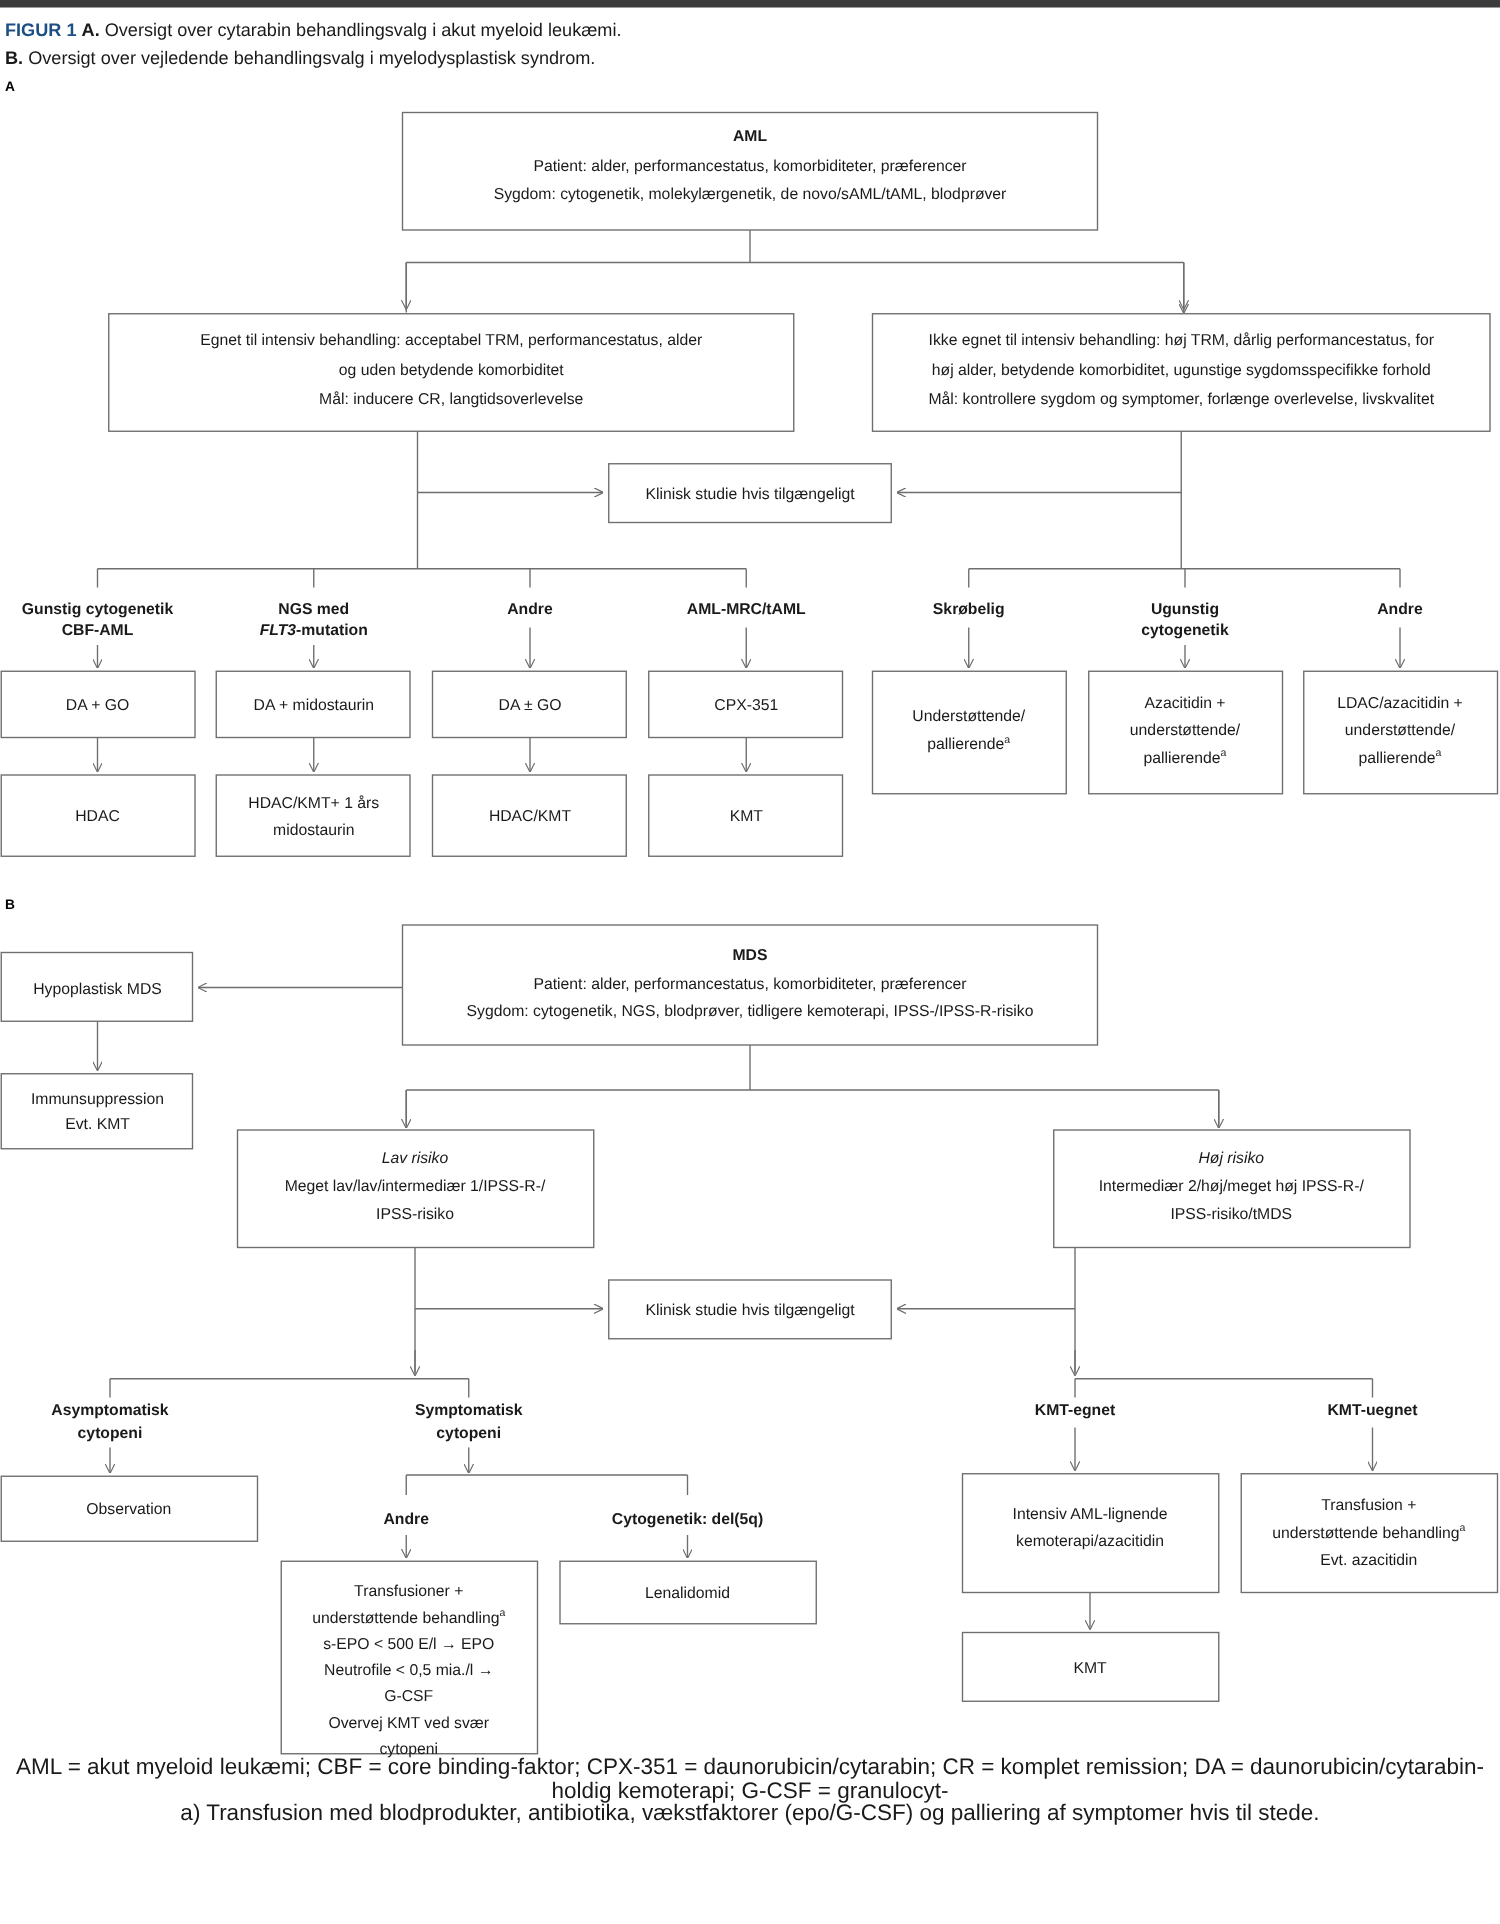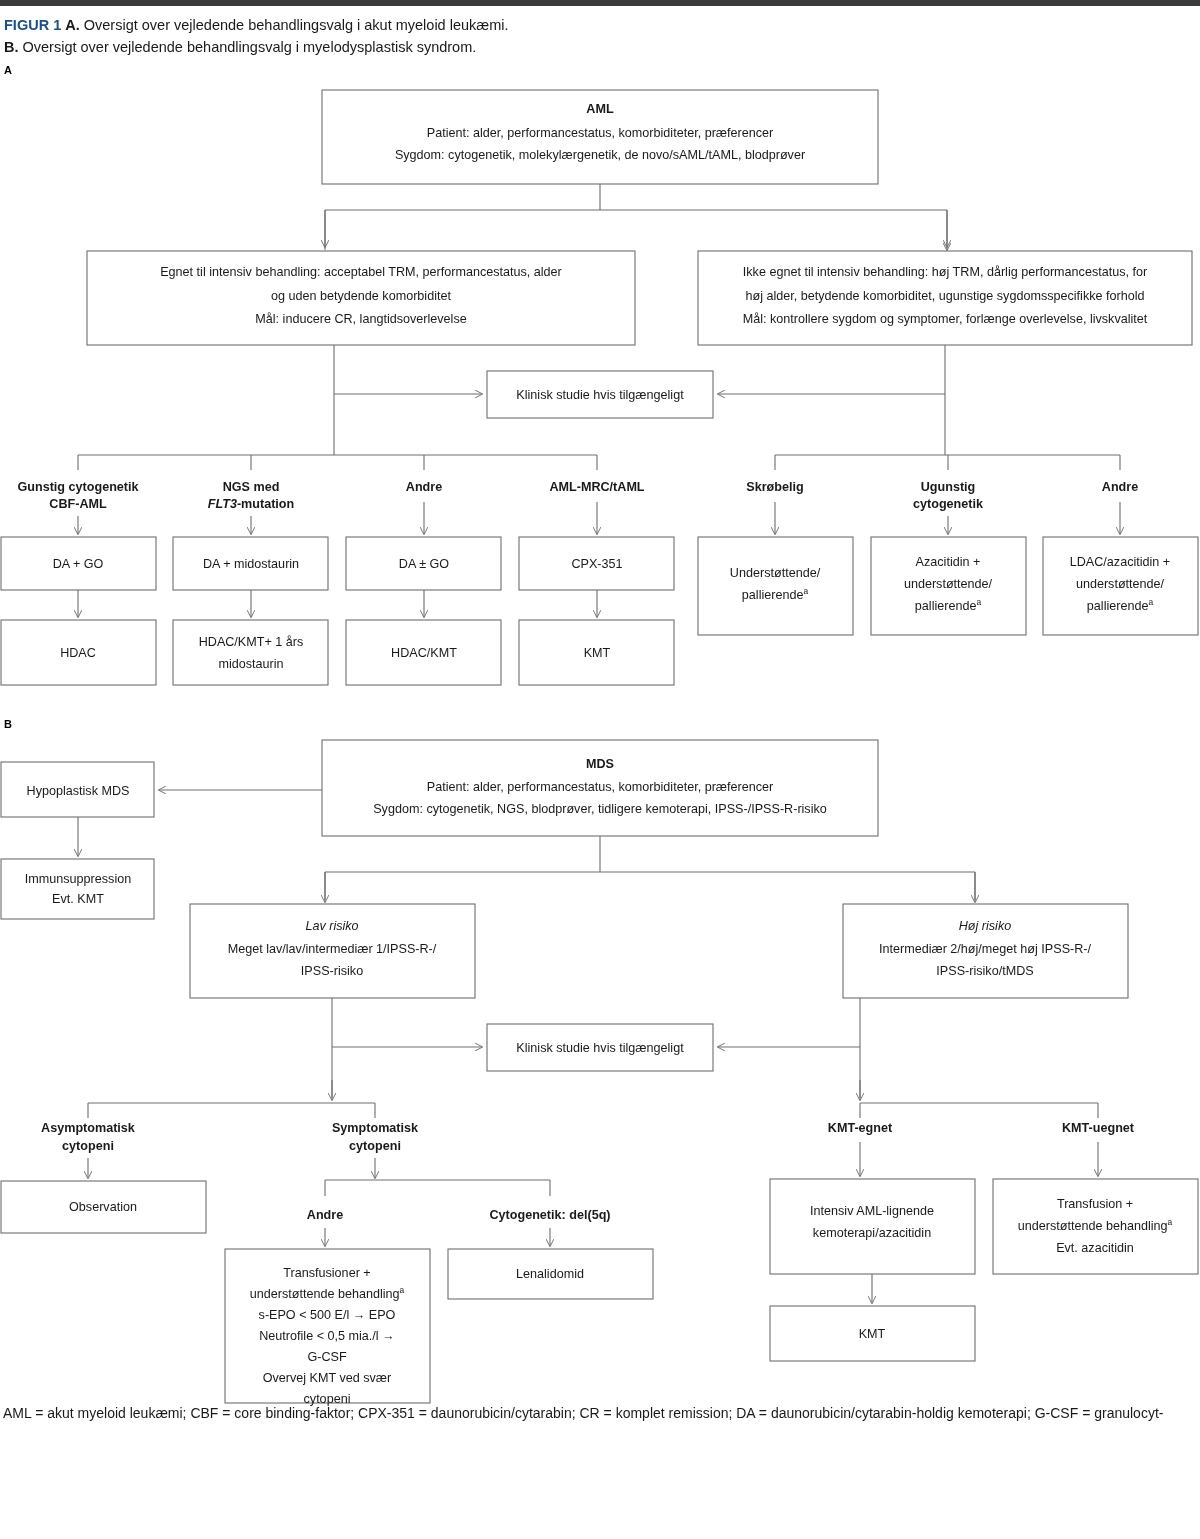--- a/index.html
+++ b/index.html
@@ -29,32 +29,32 @@
   svg#flow{position:absolute;left:0;top:0;width:1200px;height:1539px;}
   svg#flow .bx{fill:#ffffff;stroke:#6e6e6e;stroke-width:1.1;}
   svg#flow .ln{stroke:#6e6e6e;stroke-width:1.1;fill:none;}
   svg#flow text{font-family:"Liberation Sans","DejaVu Sans",sans-serif;fill:#1a1a1a;}
   svg#flow text.t{font-size:12.6px;}
   svg#flow text.hdr{font-size:12.6px;font-weight:bold;}
   svg#flow text.ital{font-size:12.6px;font-style:italic;}
 
   #legend{
     position:absolute;left:3px;top:1404px;width:1194px;
-    font-size:14px;line-height:18.6px;color:#1a1a1a;
+    font-size:18px;line-height:18.6px;color:#1a1a1a;text-align:center;
   }
   #legend div{white-space:normal;}
 </style>
 </head>
 <body>
 
 <div id="topbar"></div>
 
 <div id="caption">
   <span class="figno">FIGUR 1</span>
-  <b>A.</b><span> Oversigt over vejledende behandlingsvalg i akut myeloid leukæmi.</span><br>
+  <b>A.</b><span> Oversigt over cytarabin behandlingsvalg i akut myeloid leukæmi.</span><br>
   <b>B.</b><span> Oversigt over vejledende behandlingsvalg i myelodysplastisk syndrom.</span>
 </div>
 
 <div class="panel-letter" id="panelA-letter">A</div>
 <div class="panel-letter" id="panelB-letter">B</div>
 
 <svg id="flow" viewBox="0 0 1200 1539">
   <defs>
     <marker id="ar" viewBox="0 0 10 10" refX="9" refY="5" markerWidth="7" markerHeight="7" orient="auto-start-reverse">
       <path d="M0,0 L10,5 L0,10" fill="none" stroke="#6e6e6e" stroke-width="1.2"></path>
@@ -238,13 +238,14 @@
   <text class="t" x="872" y="1338" text-anchor="middle">KMT</text>
 
   <rect class="bx" x="993" y="1179" width="205" height="95"></rect>
   <text class="t" x="1095" y="1208" text-anchor="middle">Transfusion +</text>
   <text x="1095" y="1230" text-anchor="middle" font-size="12.6"><tspan>understøttende behandling</tspan><tspan baseline-shift="super" font-size="8.4">a</tspan></text>
   <text class="t" x="1095" y="1252" text-anchor="middle">Evt. azacitidin</text>
 </svg>
 
 <div id="legend">
   <div>AML = akut myeloid leukæmi; CBF = core binding-faktor; CPX-351 = daunorubicin/cytarabin; CR = komplet remission; DA = daunorubicin/cytarabin-holdig kemoterapi; G-CSF = granulocyt-</div>
+  <div>a) Transfusion med blodprodukter, antibiotika, vækstfaktorer (epo/G-CSF) og palliering af symptomer hvis til stede.</div>
 </div>
 
 </body></html>

